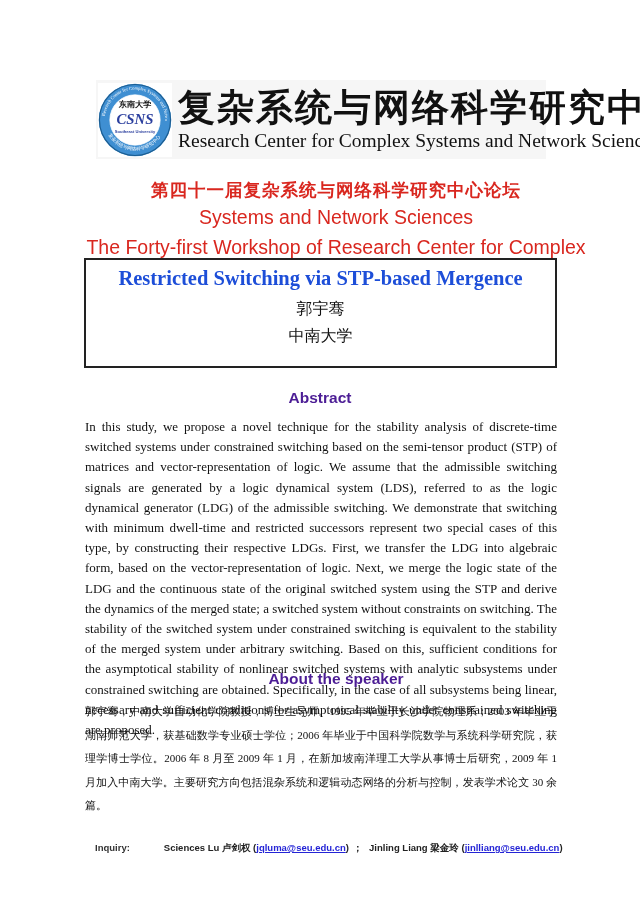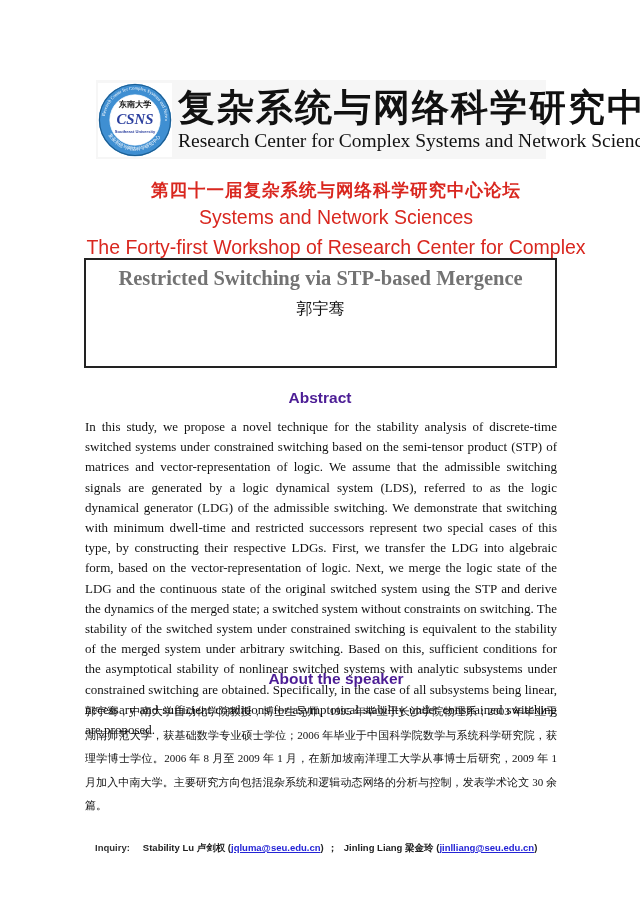--- a/index.html
+++ b/index.html
@@ -65,21 +65,21 @@
     position: absolute; left: 85px; top: 700px; width: 472px;
     font-size: 11px; line-height: 23.5px; text-align: justify; color: #111111;
   }
 
   
   .footer {
     position: absolute; left: 95px; top: 842px; width: 500px;
     font-family: "Liberation Sans", "DejaVu Sans", sans-serif;
     font-size: 9.5px; font-weight: 700; color: #222222; white-space: nowrap;
   }
-  .footer .label { color: #333333; margin-right: 13px; }
+  .footer .label { color: #333333; margin-right: 34px; }
   .footer a { font-weight: 700; text-decoration: underline; }
   .footer .sep { margin: 0 4px; }
 
   
   .logo-wrap svg { width: 74px; height: 74px; display: block; }
 </style>
 </head>
 <body>
 
 <div class="banner">
@@ -109,28 +109,29 @@
   </div>
 </div>
 
 <div class="workshop">
   <div class="workshop-cn" style="color: rgb(217, 39, 31);">第四十一届复杂系统与网络科学研究中心论坛</div>
   <div class="workshop-en" style="color: rgb(217, 39, 31);">Systems and Network Sciences</div>
   <div class="workshop-en" style="color: rgb(217, 39, 31);">The Forty-first Workshop of Research Center for Complex</div>
 </div>
 
 <div class="talk-box">
-  <div class="talk-title" style="color: #737373;">Restricted Switching via STP-based Mergence</div>
+  <div class="talk-title" style="color: #1d4ed8;">Restricted Switching via STP-based Mergence</div>
   <div class="talk-speaker">郭宇骞</div>
+  <div class="talk-affiliation">中南大学</div>
 </div>
 
 <div class="section-heading abstract-heading">Abstract</div>
 <div class="abstract-body">In this study, we propose a novel technique for the stability analysis of discrete-time switched systems under constrained switching based on the semi-tensor product (STP) of matrices and vector-representation of logic. We assume that the admissible switching signals are generated by a logic dynamical system (LDS), referred to as the logic dynamical generator (LDG) of the admissible switching. We demonstrate that switching with minimum dwell-time and restricted successors represent two special cases of this type, by constructing their respective LDGs. First, we transfer the LDG into algebraic form, based on the vector-representation of logic. Next, we merge the logic state of the LDG and the continuous state of the original switched system using the STP and derive the dynamics of the merged state; a switched system without constraints on switching. The stability of the switched system under constrained switching is equivalent to the stability of the merged system under arbitrary switching. Based on this, sufficient conditions for the asymptotical stability of nonlinear switched systems with analytic subsystems under constrained switching are obtained. Specifically, in the case of all subsystems being linear, necessary and sufficient conditions for asymptotical stability under constrained switching are proposed.</div>
 
 <div class="section-heading about-heading">About the speaker</div>
 <div class="bio-body">郭宇骞，中南大学自动化学院教授，博士生导师。1995 年毕业于长沙学院物理系；2003 年毕业于湖南师范大学，获基础数学专业硕士学位；2006 年毕业于中国科学院数学与系统科学研究院，获理学博士学位。2006 年 8 月至 2009 年 1 月，在新加坡南洋理工大学从事博士后研究，2009 年 1 月加入中南大学。主要研究方向包括混杂系统和逻辑动态网络的分析与控制，发表学术论文 30 余篇。</div>
 
 <div class="footer">
-  <span class="label">Inquiry:</span><span>Stability Lu 卢剑权</span>
+  <span class="label">Inquiry:</span><span>Sciences Lu 卢剑权</span>
   <span>(</span><a href="#" style="color: rgb(36, 36, 214);">jqluma@seu.edu.cn</a><span>)</span><span class="sep">；</span>
   <span>Jinling Liang 梁金玲</span>
   <span>(</span><a href="#" style="color: rgb(36, 36, 214);">jinlliang@seu.edu.cn</a><span>)</span>
 </div>
 
 </body></html>

